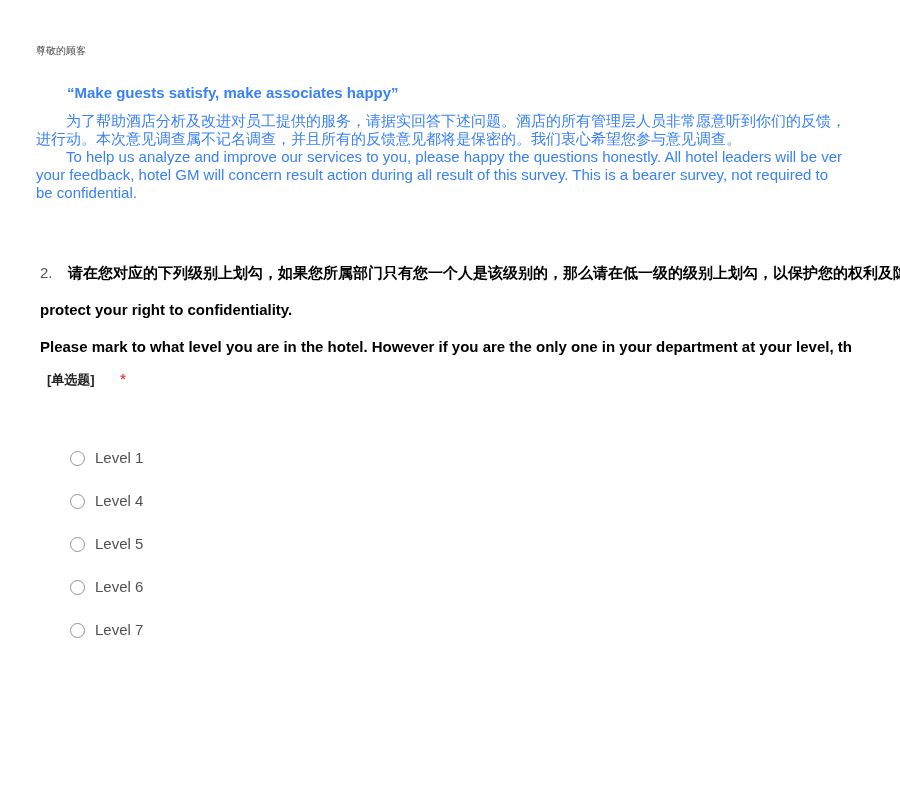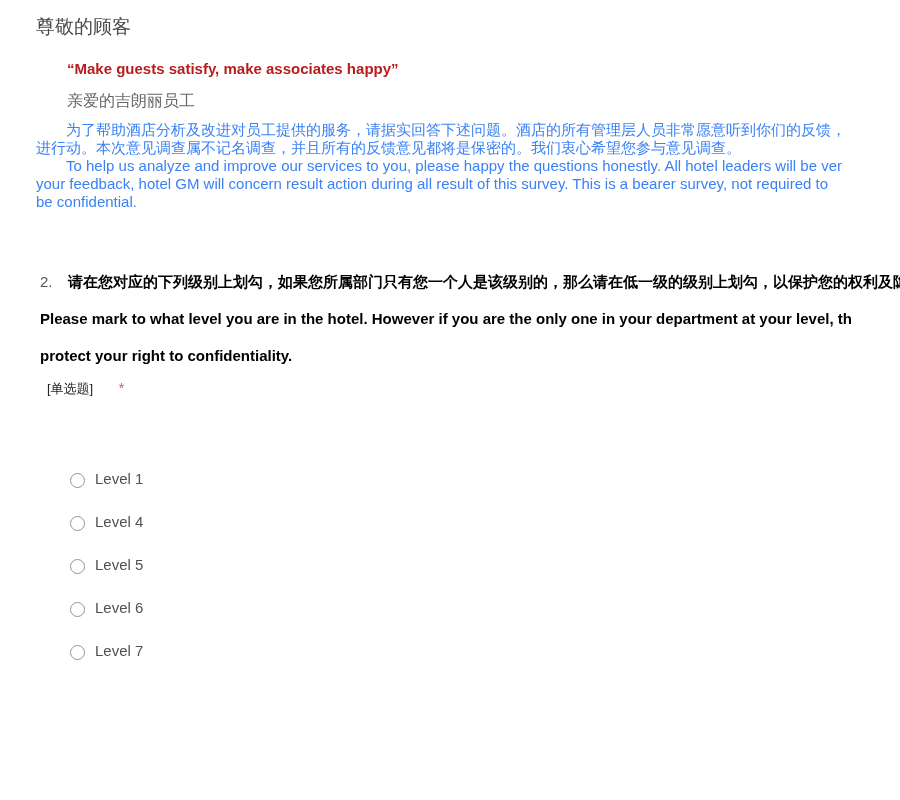--- a/index.html
+++ b/index.html
@@ -8,31 +8,32 @@
     position: relative;
     width: 900px;
     height: 800px;
     background: #ffffff;
     overflow: hidden;
     font-family: "Liberation Sans", "DejaVu Sans", sans-serif;
   }
   .content { padding: 18px 0 0 36px; }
 
   .greeting {
-    font-size: 19px;
+    font-size: 10px;
     line-height: 17px;
     color: #4a4a4a;
     white-space: nowrap;
+    margin-top: 24px;
   }
   .quote-en {
     margin: 25px 0 0 31px;
     font-size: 15px;
     line-height: 18px;
     font-weight: bold;
-    color: #b91c1c;
+    color: #3b82f6;
     white-space: nowrap;
   }
   .quote-cn {
     margin: 14px 0 0 30px;
     font-size: 17px;
     line-height: 23px;
     font-weight: bold;
     color: #595959;
     white-space: nowrap;
   }
@@ -74,34 +75,34 @@
     top: 0;
     font-weight: normal;
     color: #555555;
   }
   .q-line-en { padding-left: 4px; }
 
   .q-type {
     margin: 6px 0 16px 11px;
     font-size: 13px;
     line-height: 17px;
-    font-weight: normal;
+    font-weight: bold;
     color: #222222;
     white-space: nowrap;
   }
   .q-required {
     margin-left: 22px;
     color: #e84c4c;
     font-size: 14px;
   }
 
   .options { margin-top: 48px; }
   .option {
     display: flex;
-    align-items: flex-end;
+    align-items: center;
     height: 43px;
     margin-left: 34px;
     cursor: pointer;
   }
   .radio-circle {
     flex: 0 0 auto;
     width: 15px;
     height: 15px;
     border: 1.5px solid #949494;
     border-radius: 50%;
@@ -118,37 +119,36 @@
 </style>
 </head>
 <body>
 
 <div class="page">
   <div class="content">
 
     <div class="greeting">尊敬的顾客</div>
 
     <div class="quote-en">“Make guests satisfy, make associates happy”</div>
-    <div class="dear-cn">亲爱的吉朗丽员工</div>
 
     <div class="para">
       <div class="para-line indent">为了帮助酒店分析及改进对员工提供的服务，请据实回答下述问题。酒店的所有管理层人员非常愿意听到你们的反馈，</div>
       <div class="para-line">进行动。本次意见调查属不记名调查，并且所有的反馈意见都将是保密的。我们衷心希望您参与意见调查。</div>
       <div class="para-line indent">To help us analyze and improve our services to you, please happy the questions honestly. All hotel leaders will be ver</div>
       <div class="para-line">your feedback, hotel GM will concern result action during all result of this survey. This is a bearer survey, not required to</div>
       <div class="para-line">be confidential.</div>
     </div>
 
     <div class="question">
       <div class="q-line q-line-cn">
         <span class="q-num">2.</span>
         <span>请在您对应的下列级别上划勾，如果您所属部门只有您一个人是该级别的，那么请在低一级的级别上划勾，以保护您的权利及隐</span>
       </div>
+      <div class="q-line q-line-en">protect your right to confidentiality.</div>
       <div class="q-line q-line-en">Please mark to what level you are in the hotel. However if you are the only one in your department at your level, th</div>
-      <div class="q-line q-line-en">protect your right to confidentiality.</div>
     </div>
 
     <div class="q-type">
       <span>[单选题]</span>
       <span class="q-required">*</span>
     </div>
 
     <div class="options">
       <div class="option">
         <span class="radio-circle"></span>

